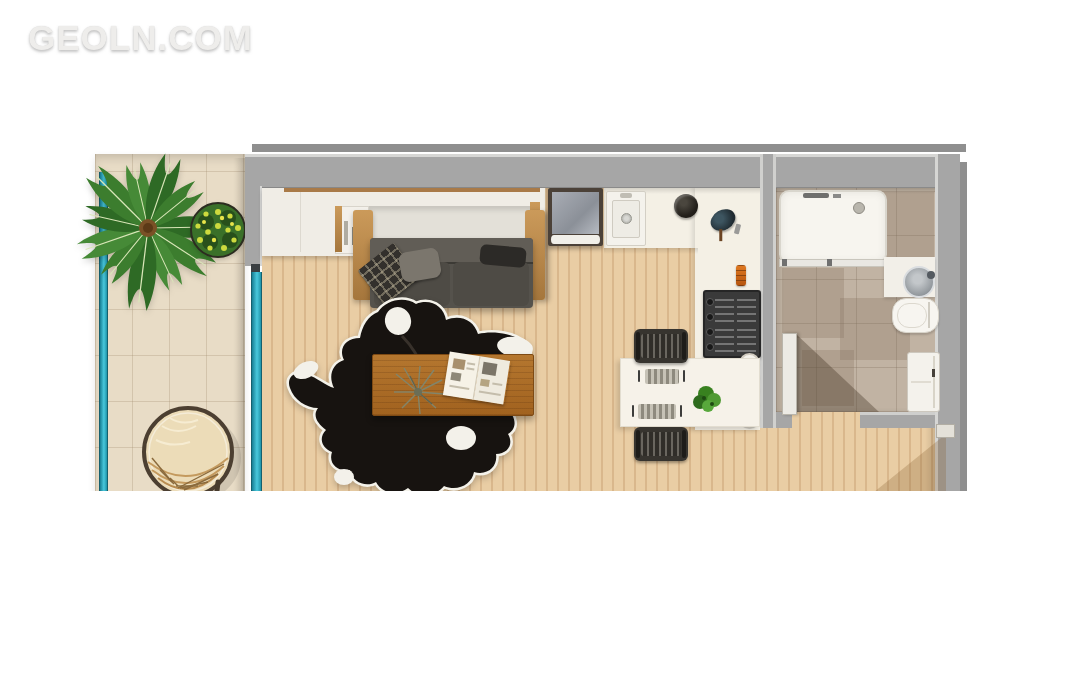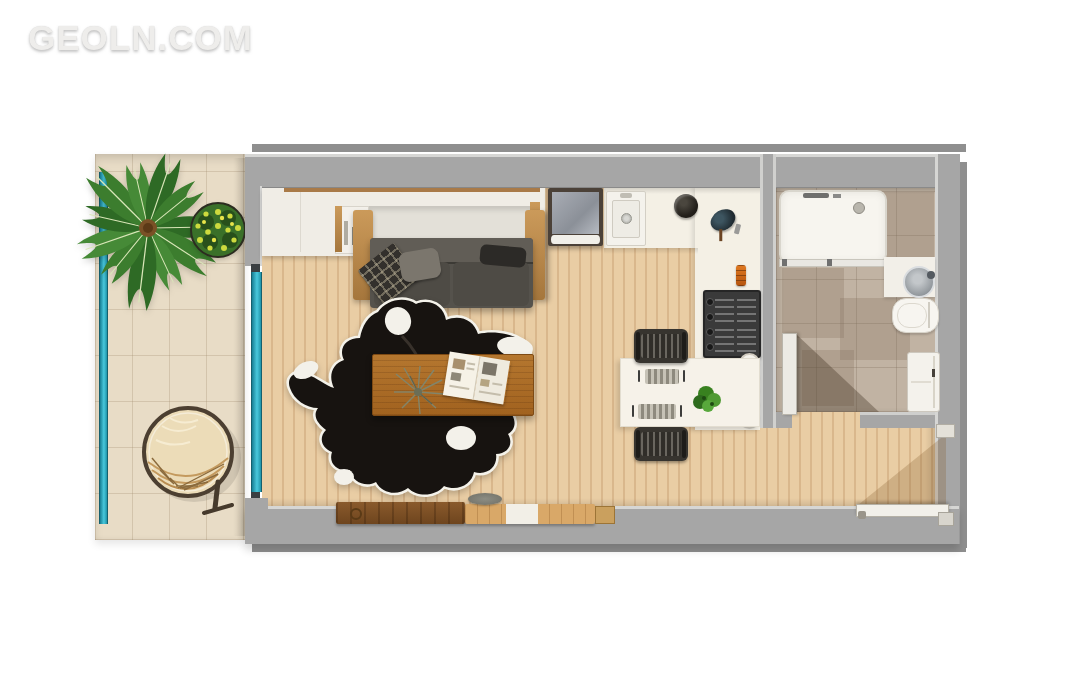--- a/index.html
+++ b/index.html
@@ -1,16 +1,16 @@
 <!DOCTYPE html>
 <html><head>
 <meta charset="utf-8">
 <style>
   html,body{margin:0;padding:0;background:#ffffff;font-family:"Liberation Sans",sans-serif;}
-  .stage{position:relative;width:1080px;height:676px;background:#fff;overflow:hidden;}
+  .stage{position:relative;width:1080px;height:491px;background:#fff;overflow:hidden;}
   .abs{position:absolute;}
   .watermark{position:absolute;left:28px;top:18px;font-size:35px;font-weight:bold;letter-spacing:1px;
     color:#eeedeb;text-shadow:0 2px 3px rgba(150,150,150,.55), 0 0 1px rgba(190,190,190,.6);}
   
   .wall{background:#a6a6a6;}
   .wall-strip{background:#8f8f8f;}
   .wall.topface{box-shadow:inset 0 3px 0 #d6d6d4, inset 0 -1px 0 #8a8a8a;}
   .wall.botface{box-shadow:inset 0 -3px 0 #8c8c8c, inset 0 3px 0 #d6d6d4;}
   .wall.leftface{box-shadow:inset 3px 0 0 #d6d6d4;}
   

